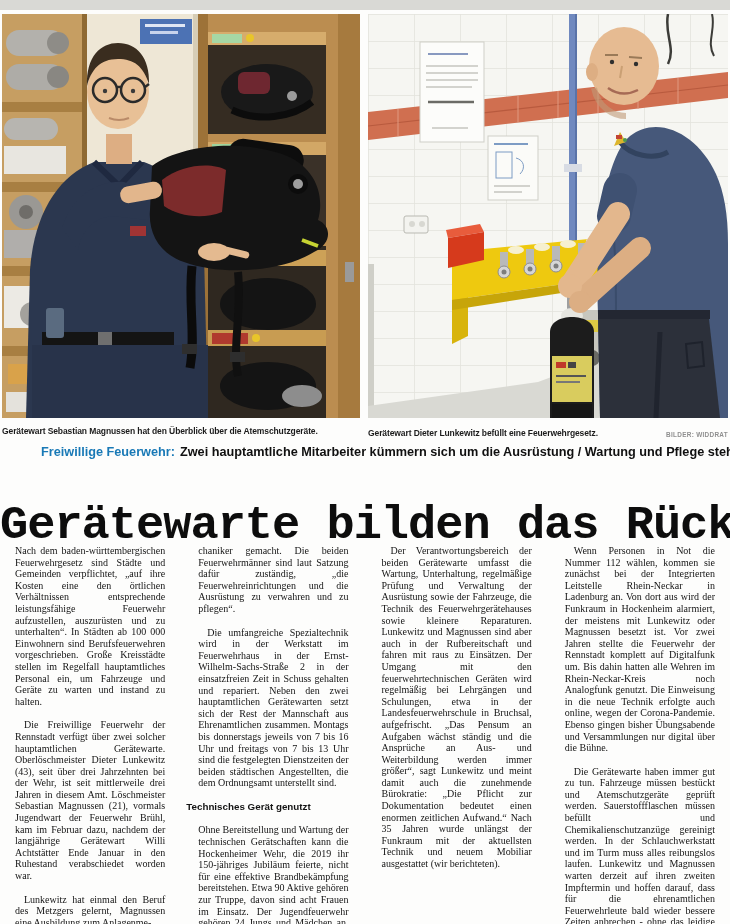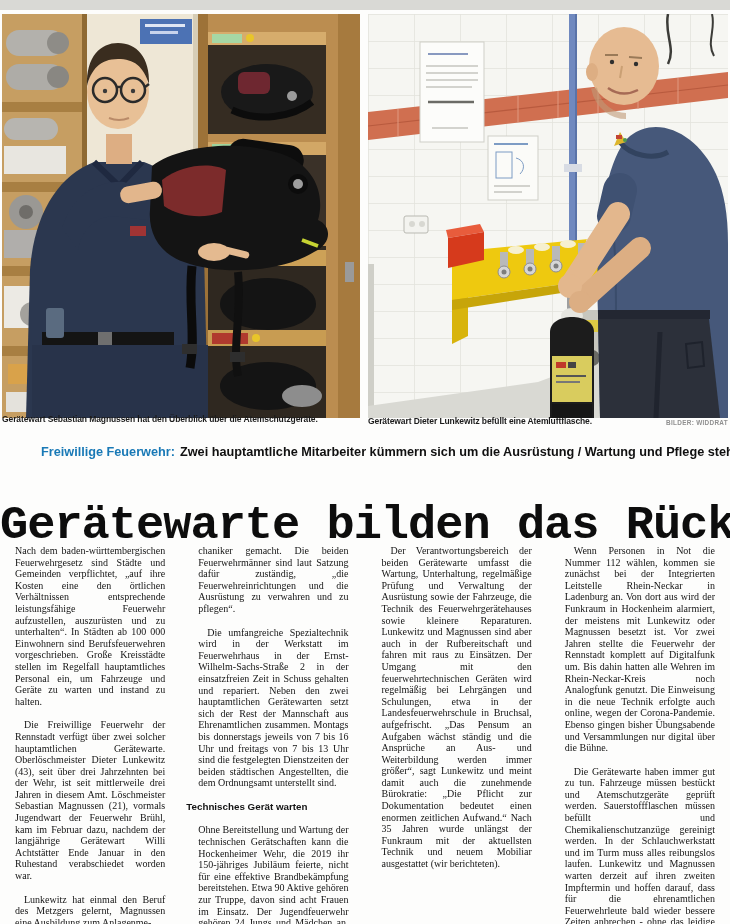--- a/index.html
+++ b/index.html
@@ -3,21 +3,21 @@
 <meta charset="utf-8">
 <style>
   html,body{margin:0;padding:0;background:#888;}
   .page{position:relative;width:730px;height:924px;background:#fdfdfc;overflow:hidden;
         font-family:"Liberation Sans",sans-serif;margin:0 auto;}
   .topstrip{position:absolute;left:0;top:0;width:730px;height:10px;background:#d9d9d5;}
   .photo{position:absolute;top:14px;height:404px;overflow:hidden;background:#eee;}
   .photo.left{left:2px;width:358px;}
   .photo.right{left:368px;width:360px;}
   .photo svg{display:block;}
-  .captions{position:absolute;top:408px;left:2px;width:726px;display:flex;}
+  .captions{position:absolute;top:420px;left:2px;width:726px;display:flex;}
   .cap{font-size:8.5px;font-weight:bold;color:#1b1b1b;letter-spacing:-0.1px;white-space:nowrap;}
   .capcell-l{width:358px;}
   .capcell-r{width:360px;margin-left:8px;display:flex;justify-content:space-between;align-items:flex-end;}
   .credit{font-size:6.4px;font-weight:bold;color:#8f8f8f;letter-spacing:0.3px;}
   .kicker{position:absolute;top:445px;left:2px;width:726px;font-size:12.7px;font-weight:bold;color:#101010;white-space:nowrap;}
   .kicker .lead{color:#1979b6;margin-right:5px;margin-left:39px;}
   .headline{position:absolute;top:461px;left:0;width:630px;text-align:center;
             font-family:Liberation Mono, monospace;font-weight:bold;font-size:47px;
             letter-spacing:-1px;color:#0d0d0d;line-height:68px;white-space:nowrap;}
   .body{position:absolute;top:533px;left:3px;width:724px;height:391px;display:flex;gap:9px;overflow:hidden;}
@@ -289,41 +289,41 @@
         <circle cx="212" cy="288" r="11" fill="#dcae83"></circle>
       </g>
     </svg>
   </div>
 
   <div class="captions">
     <div class="capcell-l">
       <span class="cap">Gerätewart Sebastian Magnussen hat den Überblick über die Atemschutzgeräte.</span>
     </div>
     <div class="capcell-r">
-      <span class="cap">Gerätewart Dieter Lunkewitz befüllt eine Atemluftflasche.</span>
+      <span class="cap">Gerätewart Dieter Lunkewitz befüllt eine Feuerwehrgesetz.</span>
       <span class="credit">BILDER: WIDDRAT</span>
     </div>
   </div>
 
   <div class="kicker">
     <span class="lead">Freiwillige Feuerwehr:</span><span>Zwei hauptamtliche Mitarbeiter kümmern sich um die Ausrüstung / Wartung und Pflege stehen im Mittelpunkt</span>
   </div>
 
   <h1 class="headline">Gerätewarte bilden das Rückgrat</h1>
 
   <div class="body">
     <div class="col" lang="de">
       <p>Nach dem baden-württembergischen Feuerwehrgesetz sind Städte und Gemeinden verpflichtet, „auf ihre Kosten eine den örtlichen Verhältnissen entsprechende leistungsfähige Feuerwehr aufzustellen, auszurüsten und zu unterhalten“. In Städten ab 100 000 Einwohnern sind Berufsfeuerwehren vorgeschrieben. Große Kreisstädte stellen im Regelfall hauptamtliches Personal ein, um Fahrzeuge und Geräte zu warten und instand zu halten.</p>
       <p class="indent">Die Freiwillige Feuerwehr der Rennstadt verfügt über zwei solcher hauptamtlichen Gerätewarte. Oberlöschmeister Dieter Lunkewitz (43), seit über drei Jahrzehnten bei der Wehr, ist seit mittlerweile drei Jahren in diesem Amt. Löschmeister Sebastian Magnussen (21), vormals Jugendwart der Feuerwehr Brühl, kam im Februar dazu, nachdem der langjährige Gerätewart Willi Achtstätter Ende Januar in den Ruhestand verabschiedet worden war.</p>
       <p class="indent">Lunkewitz hat einmal den Beruf des Metzgers gelernt, Magnussen eine Ausbildung zum Anlagenme-</p>
     </div>
     <div class="col" lang="de">
       <p>chaniker gemacht. Die beiden Feuerwehrmänner sind laut Satzung dafür zuständig, „die Feuerwehreinrichtungen und die Ausrüstung zu verwahren und zu pflegen“.</p>
       <p class="indent">Die umfangreiche Spezialtechnik wird in der Werkstatt im Feuerwehrhaus in der Ernst-Wilhelm-Sachs-Straße 2 in der einsatzfreien Zeit in Schuss gehalten und repariert. Neben den zwei hauptamtlichen Gerätewarten setzt sich der Rest der Mannschaft aus Ehrenamtlichen zusammen. Montags bis donnerstags jeweils von 7 bis 16 Uhr und freitags von 7 bis 13 Uhr sind die festgelegten Dienstzeiten der beiden städtischen Angestellten, die dem Ordnungsamt unterstellt sind.</p>
-      <div class="subhead">Technisches Gerät warten</div>
+      <div class="subhead">Technisches Gerät genutzt</div>
       <p>Ohne Bereitstellung und Wartung der technischen Gerätschaften kann die Hockenheimer Wehr, die 2019 ihr 150-jähriges Jubiläum feierte, nicht für eine effektive Brandbekämpfung bereitstehen. Etwa 90 Aktive gehören zur Truppe, davon sind acht Frauen im Einsatz. Der Jugendfeuerwehr gehören 24 Jungs und Mädchen an. Die Einsatzabteilung</p>
     </div>
     <div class="col" lang="de">
       <p class="indent">Der Verantwortungsbereich der beiden Gerätewarte umfasst die Wartung, Unterhaltung, regelmäßige Prüfung und Verwaltung der Ausrüstung sowie der Fahrzeuge, die Technik des Feuerwehrgerätehauses sowie kleinere Reparaturen. Lunkewitz und Magnussen sind aber auch in der Rufbereitschaft und fahren mit raus zu Einsätzen. Der Umgang mit den feuerwehrtechnischen Geräten wird regelmäßig bei Lehrgängen und Schulungen, etwa in der Landesfeuerwehrschule in Bruchsal, aufgefrischt. „Das Pensum an Aufgaben wächst ständig und die Ansprüche an Aus- und Weiterbildung werden immer größer“, sagt Lunkewitz und meint damit auch die zunehmende Bürokratie: „Die Pflicht zur Dokumentation bedeutet einen enormen zeitlichen Aufwand.“ Nach 35 Jahren wurde unlängst der Funkraum mit der aktuellsten Technik und neuem Mobiliar ausgestattet (wir berichteten).</p>
     </div>
     <div class="col" lang="de">
       <p class="indent">Wenn Personen in Not die Nummer 112 wählen, kommen sie zunächst bei der Integrierten Leitstelle Rhein-Neckar in Ladenburg an. Von dort aus wird der Funkraum in Hockenheim alarmiert, der meistens mit Lunkewitz oder Magnussen besetzt ist. Vor zwei Jahren stellte die Feuerwehr der Rennstadt komplett auf Digitalfunk um. Bis dahin hatten alle Wehren im Rhein-Neckar-Kreis noch Analogfunk genutzt. Die Einweisung in die neue Technik erfolgte auch online, wegen der Corona-Pandemie. Ebenso gingen bisher Übungsabende und Versammlungen nur digital über die Bühne.</p>
       <p class="indent">Die Gerätewarte haben immer gut zu tun. Fahrzeuge müssen bestückt und Atemschutzgeräte geprüft werden. Sauerstoffflaschen müssen befüllt und Chemikalienschutzanzüge gereinigt werden. In der Schlauchwerkstatt und im Turm muss alles reibungslos laufen. Lunkewitz und Magnussen warten derzeit auf ihren zweiten Impftermin und hoffen darauf, dass für die ehrenamtlichen Feuerwehrleute bald wieder bessere Zeiten anbrechen - ohne das leidige Thema Corona.</p>
     </div>
   </div>

